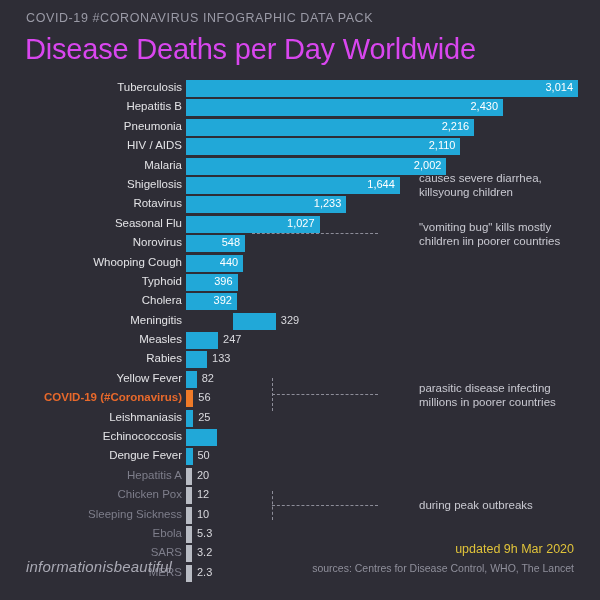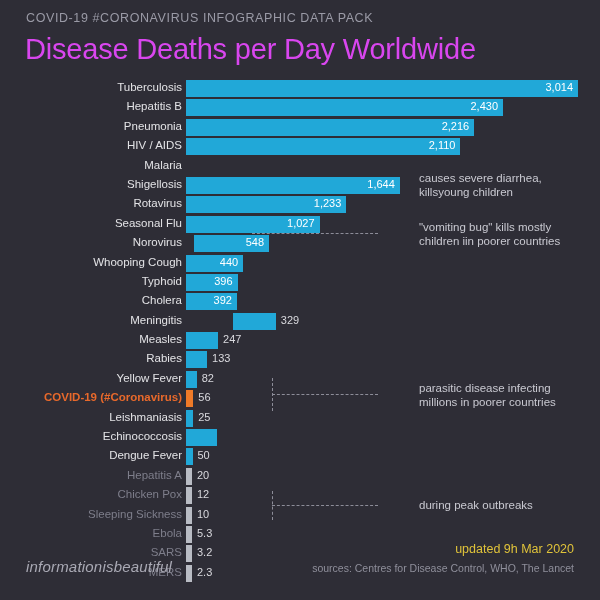--- a/index.html
+++ b/index.html
@@ -177,20 +177,25 @@
       <div class="row">
         <div class="lbl">HIV / AIDS</div>
         <div class="barwrap" style="width: 274.426px;">
           <div class="bar">
             <div class="val inside">2,110</div>
           </div>
         </div>
       </div>
       <div class="row">
         <div class="lbl">Malaria</div>
+        <div class="barwrap" style="width: 260.38px;">
+          <div class="bar">
+            <div class="val inside">2,002</div>
+          </div>
+        </div>
       </div>
       <div class="row">
         <div class="lbl">Shigellosis</div>
         <div class="barwrap" style="width: 213.818px;">
           <div class="bar">
             <div class="val inside">1,644</div>
           </div>
         </div>
       </div>
       <div class="row">
@@ -204,21 +209,21 @@
       <div class="row">
         <div class="lbl">Seasonal Flu</div>
         <div class="barwrap" style="width: 133.571px;">
           <div class="bar">
             <div class="val inside">1,027</div>
           </div>
         </div>
       </div>
       <div class="row">
         <div class="lbl">Norovirus</div>
-        <div class="barwrap" style="width: 75px; margin-left: 8px;">
+        <div class="barwrap" style="width: 59px;">
           <div class="bar">
             <div class="val inside">548</div>
           </div>
         </div>
       </div>
       <div class="row">
         <div class="lbl">Whooping Cough</div>
         <div class="barwrap" style="width: 57.2263px;">
           <div class="bar">
             <div class="val inside">440</div>

